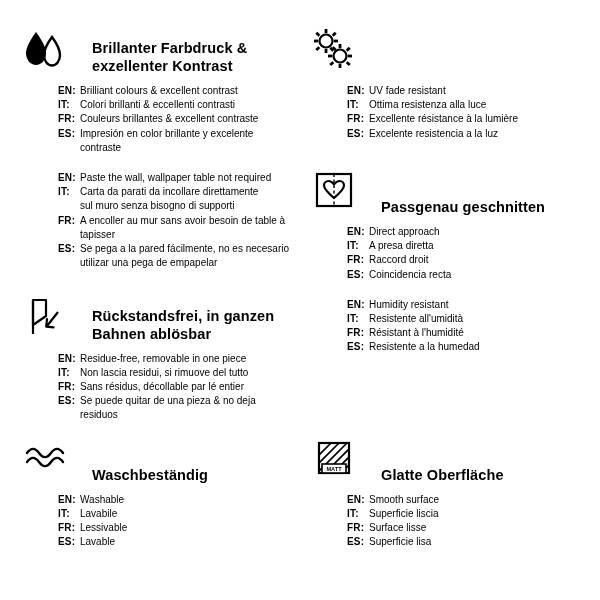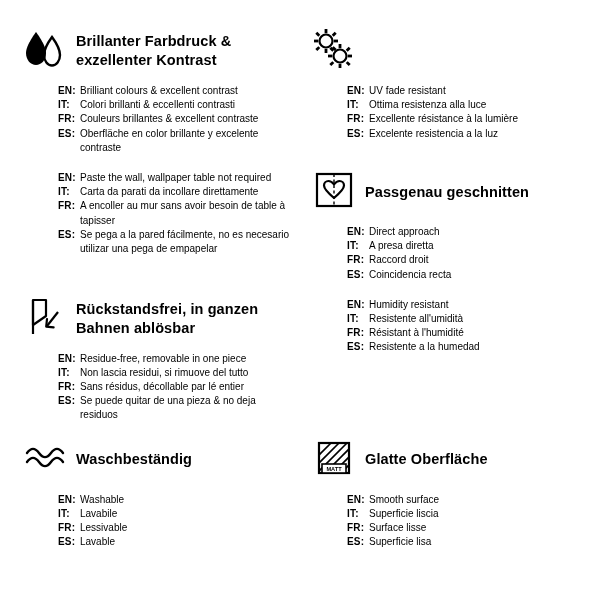--- a/index.html
+++ b/index.html
@@ -27,22 +27,22 @@
     grid-auto-rows: min-content;
     column-gap: 6px;
     row-gap: 8px;
   }
   .feature {
     display: block;
     padding: 0 4px 0 4px;
   }
   .feature-head {
     display: flex;
-    align-items: center;
-    gap: 4px;
+    align-items: flex-end;
+    gap: 20px;
     min-height: 54px;
   }
   .icon-box {
     width: 54px;
     min-width: 54px;
     height: 54px;
     display: flex;
     align-items: center;
     justify-content: center;
   }
@@ -108,21 +108,21 @@
         <div class="lang-row">
           <span class="lang-code">IT:</span>
           <span class="lang-text">Colori brillanti &amp; eccellenti contrasti</span>
         </div>
         <div class="lang-row">
           <span class="lang-code">FR:</span>
           <span class="lang-text">Couleurs brillantes &amp; excellent contraste</span>
         </div>
         <div class="lang-row">
           <span class="lang-code">ES:</span>
-          <span class="lang-text">Oberfläche en color brillante y excelente contraste</span>
+          <span class="lang-text">Impresión en color brillante y excelente contraste</span>
         </div>
       </div>
     </div>
 
     <div class="feature col-right">
       <div class="feature-head">
         <div class="icon-box">
           <svg width="50" height="50" viewBox="0 0 50 50">
             <g fill="none" stroke="#000000" stroke-width="2.2">
               <circle cx="17" cy="17" r="6.5"></circle>
@@ -173,20 +173,21 @@
     <div class="feature col-left">
       <div class="langs">
         <div class="lang-row">
           <span class="lang-code">EN:</span>
           <span class="lang-text">Paste the wall, wallpaper table not required</span>
         </div>
         <div class="lang-row">
           <span class="lang-code">IT:</span>
           <span class="lang-text">
             <span>Carta da parati da incollare direttamente</span>
+            <span class="cont">sul muro senza bisogno di supporti</span>
           </span>
         </div>
         <div class="lang-row">
           <span class="lang-code">FR:</span>
           <span class="lang-text">A encoller au mur sans avoir besoin de table à tapisser</span>
         </div>
         <div class="lang-row">
           <span class="lang-code">ES:</span>
           <span class="lang-text">
             <span>Se pega a la pared fácilmente, no es necesario</span>

